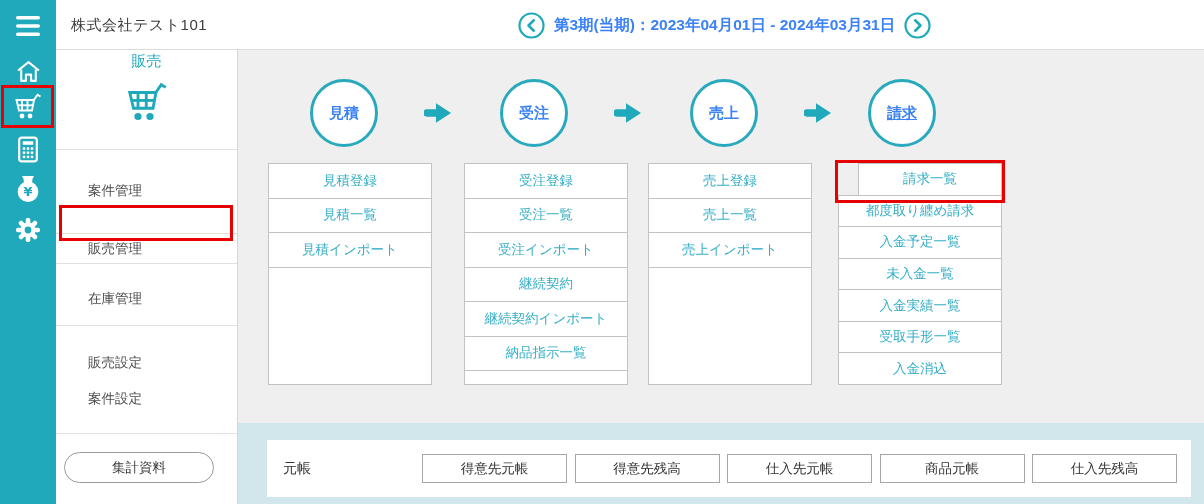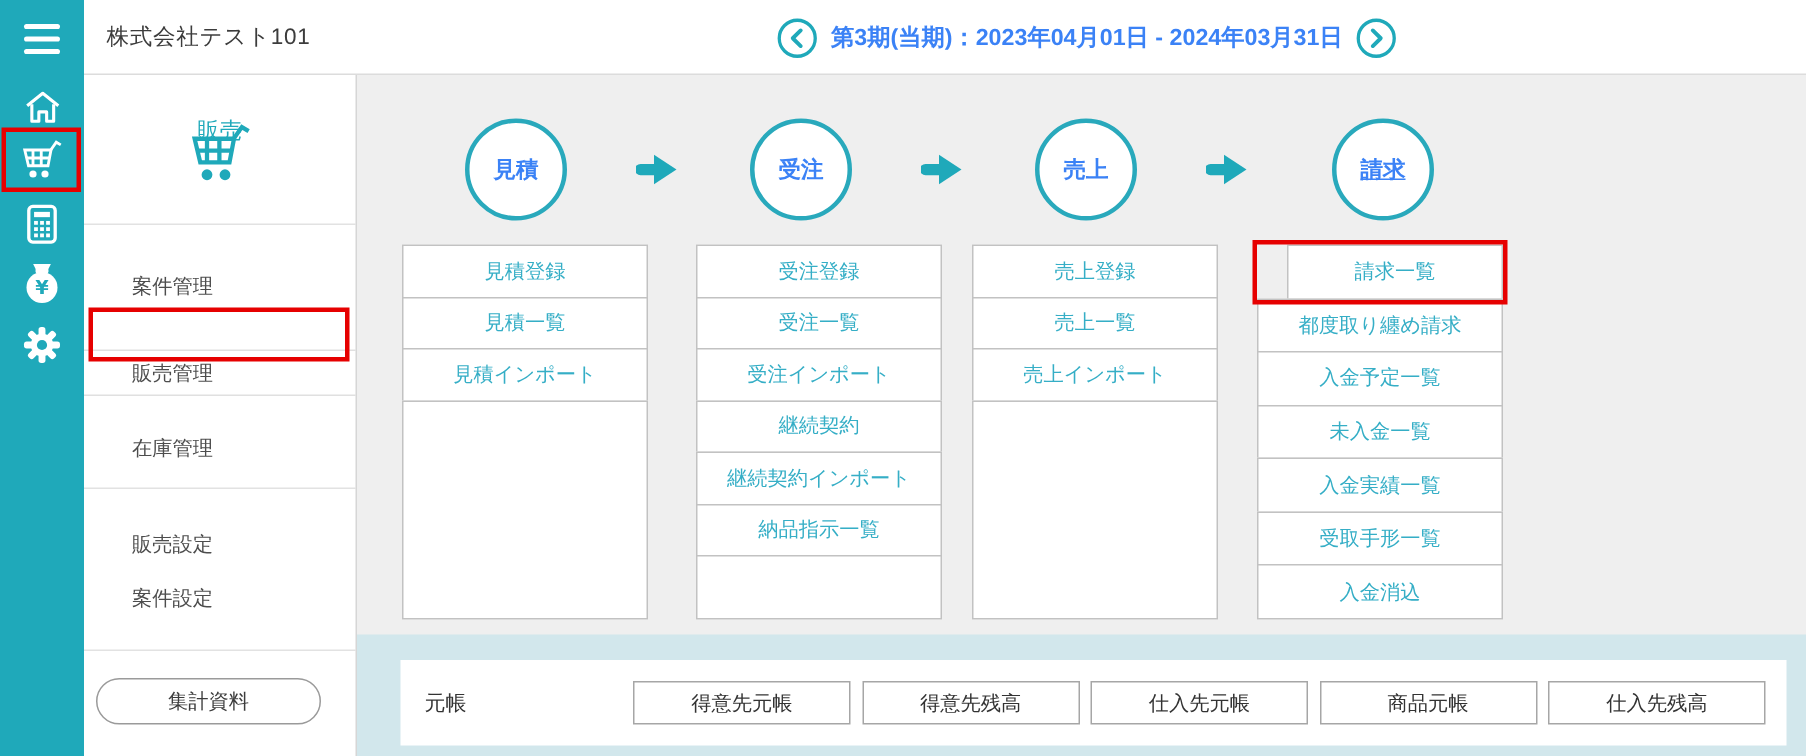--- a/index.html
+++ b/index.html
@@ -13,32 +13,32 @@
   
   .topbar-title{position:absolute;left:71px;top:0;height:50px;line-height:50px;font-size:15px;color:#3c3c3c;letter-spacing:.5px;}
   .topbar-border{position:absolute;left:56px;top:49px;right:0;height:1px;background:#dcdcdc;}
   .period{position:absolute;left:518px;top:0;height:50px;display:flex;align-items:center;gap:9px;}
   .period-text{font-size:15.5px;font-weight:bold;color:#3b82f6;}
   .nav-circle{width:27px;height:27px;cursor:pointer;display:block;}
 
   
   .sidebar{position:absolute;left:56px;top:50px;width:181px;height:454px;background:#ffffff;}
   .sidebar-border{position:absolute;left:237px;top:50px;width:1px;height:454px;background:#d6d6d6;}
-  .module-title{position:absolute;left:0;top:28px;width:100%;text-align:center;color:#1fa9ba;font-size:15px;}
+  .module-title{position:absolute;left:0;top:2px;width:100%;text-align:center;color:#1fa9ba;font-size:15px;}
   .module-cart{position:absolute;left:0;top:32px;width:100%;display:flex;justify-content:center;}
   .side-divider{position:absolute;left:0;width:181px;height:1px;background:#e2e2e2;}
   .side-item{position:absolute;left:0;width:181px;height:36px;line-height:36px;padding-left:32px;box-sizing:border-box;font-size:13.5px;color:#4d4d4d;cursor:pointer;}
   .side-item.selected{height:31px;line-height:29px;border-top:1px solid #e0e0e0;border-bottom:1px solid #e0e0e0;}
   .pill-btn{position:absolute;left:8px;top:402px;width:150px;height:31px;line-height:29px;text-align:center;border:1px solid #9a9a9a;border-radius:16px;font-size:13.5px;color:#3c3c3c;background:#fff;box-sizing:border-box;cursor:pointer;}
 
   
   .main-bg{position:absolute;left:238px;top:50px;right:0;bottom:0;background:#efefef;}
   .flow-circle{position:absolute;top:79px;width:68px;height:68px;border:3px solid #29a9bc;border-radius:50%;background:#fff;box-sizing:border-box;display:flex;align-items:center;justify-content:center;font-size:15px;font-weight:bold;color:#3b82f6;}
   .flow-arrow{position:absolute;top:100px;width:32px;height:26px;}
-  .flow-col{position:absolute;top:163px;width:164px;height:250px;display:flex;flex-direction:column;}
+  .flow-col{position:absolute;top:163px;width:164px;height:222px;display:flex;flex-direction:column;}
   .cell{height:35.5px;flex:0 0 auto;background:#fff;border:1px solid #c2c2c2;box-sizing:border-box;display:flex;align-items:center;justify-content:center;font-size:13.5px;color:#35aec6;cursor:pointer;}
   .cell + .cell{margin-top:-1px;}
   .cell.filler{flex:1 1 auto;cursor:default;}
 
   
   .band{position:absolute;left:238px;top:423px;width:966px;height:81px;background:#d2e7ec;}
   .ledger-panel{position:absolute;left:29px;top:17px;width:924px;height:57px;background:#fff;}
   .ledger-label{position:absolute;left:16px;top:0;height:57px;line-height:57px;font-size:14px;color:#333;}
   .ledger-row{position:absolute;left:155px;top:14px;display:flex;gap:7.5px;}
   .ledger-btn{width:145px;height:29px;line-height:27px;text-align:center;background:#fff;border:1px solid #a6a6a6;box-sizing:border-box;font-size:13.5px;color:#333;cursor:pointer;}
@@ -154,21 +154,21 @@
     <div class="side-item" style="top:295px;">販売設定</div>
     <div class="side-item" style="top:331px;">案件設定</div>
     <div class="side-divider" style="top:383px;"></div>
     <div class="pill-btn">集計資料</div>
   </div>
   <div class="sidebar-border"></div>
 
   <div class="flow-circle" style="left:310px;">見積</div>
   <div class="flow-circle" style="left:500px;">受注</div>
   <div class="flow-circle" style="left:690px;">売上</div>
-  <div class="flow-circle" style="left:888px;text-decoration:underline;">請求</div>
+  <div class="flow-circle" style="left:868px;text-decoration:underline;">請求</div>
   <svg class="flow-arrow" style="left:424px;" viewBox="0 0 32 26">
       <path d="M3 13 H13" stroke="#1fa9ba" stroke-width="7.5" stroke-linecap="round"></path>
       <path d="M12 3.2 L27 13 L12 22.8 Z" fill="#1fa9ba"></path>
     </svg>
   <svg class="flow-arrow" style="left:614px;" viewBox="0 0 32 26">
       <path d="M3 13 H13" stroke="#1fa9ba" stroke-width="7.5" stroke-linecap="round"></path>
       <path d="M12 3.2 L27 13 L12 22.8 Z" fill="#1fa9ba"></path>
     </svg>
   <svg class="flow-arrow" style="left:804px;" viewBox="0 0 32 26">
       <path d="M3 13 H13" stroke="#1fa9ba" stroke-width="7.5" stroke-linecap="round"></path>

